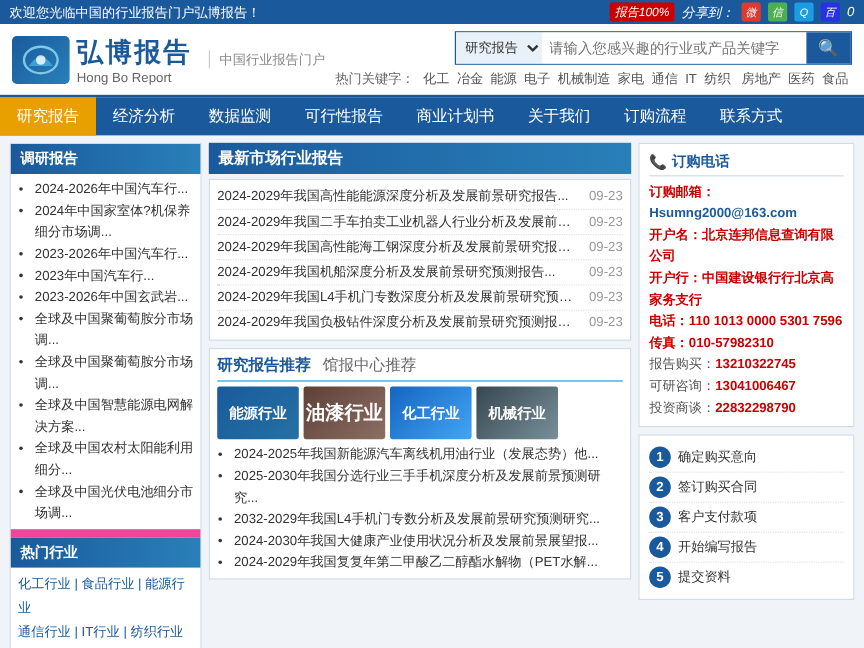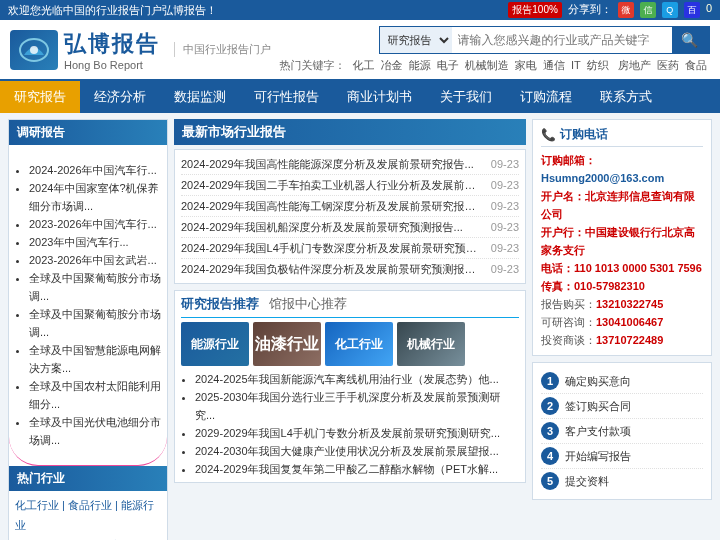--- a/index.html
+++ b/index.html
@@ -31,23 +31,23 @@
     #nav { background: #1a5a9c; display: flex; height: 32px; }
     .nav-item { color: #fff; padding: 0 14px; display: flex; align-items: center; font-size: 13px; cursor: pointer; white-space: nowrap; }
     .nav-item:hover, .nav-item.active { background: #c00; }
     .nav-item.active { background: #e8a000; }
 
     
     #main { display: flex; gap: 0; padding: 6px 8px; background: #f0f4f8; }
 
     
     #sidebar { width: 160px; min-width: 160px; background: #fff; border: 1px solid #d0dce8; margin-right: 6px; }
-    .sidebar-section { border-bottom: 1px solid #ec4899; border-radius: 29px; }
+    .sidebar-section { border-bottom: 7px solid #ec4899; }
     .sidebar-title { background: linear-gradient(to right, #1a5a9c, #2980b9); color: #fff; font-size: 12px; font-weight: bold; padding: 4px 8px; }
-    .sidebar-list { padding: 16px 6px; }
+    .sidebar-list { padding: 4px 6px; }
     .sidebar-list li { list-style: disc; margin-left: 14px; line-height: 18px; font-size: 11px; }
     .sidebar-list li a { color: #333; }
     .sidebar-hot { padding: 4px 6px; }
 
     
     #center { flex: 1; min-width: 0; }
     .section-title { background: linear-gradient(to right, #1a5a9c, #2980b9); color: #fff; font-size: 13px; font-weight: bold; padding: 4px 8px; margin-bottom: 4px; display: flex; align-items: center; justify-content: space-between; }
     #news-list { background: #fff; border: 1px solid #d0dce8; padding: 4px 6px; margin-bottom: 6px; }
     .news-item { display: flex; justify-content: space-between; line-height: 20px; font-size: 11px; border-bottom: 1px dotted #e0e0e0; }
     .news-item:last-child { border-bottom: none; }
@@ -76,21 +76,21 @@
     .step-item { display: flex; align-items: center; gap: 6px; line-height: 24px; border-bottom: 1px dotted #e0e0e0; }
     .step-item:last-child { border-bottom: none; }
     .step-num { background: #1a5a9c; color: #fff; width: 18px; height: 18px; border-radius: 50%; display: flex; align-items: center; justify-content: center; font-size: 11px; font-weight: bold; flex-shrink: 0; }
     .step-label { color: #333; font-size: 11px; }
   </style>
 </head>
 <body>
 
 <div id="top-bar">
   <span>欢迎您光临中国的行业报告门户弘博报告！</span>
-  <div style="display:flex;gap:6px;">
+  <div style="display:flex;align-items:center;gap:6px;font-style:italic;">
     <span style="background:#c00;color:#fff;padding:1px 4px;font-size:10px;border-radius:2px;">报告100%</span>
     <span>分享到：</span>
     <span style="width:16px;height:16px;background:#e0392d;border-radius:2px;display:inline-block;color:#fff;font-size:9px;text-align:center;line-height:16px;">微</span>
     <span style="width:16px;height:16px;background:#4caf50;border-radius:2px;display:inline-block;color:#fff;font-size:9px;text-align:center;line-height:16px;">信</span>
     <span style="width:16px;height:16px;background:#1a9de3;border-radius:2px;display:inline-block;color:#fff;font-size:9px;text-align:center;line-height:16px;">Q</span>
     <span style="width:16px;height:16px;background:#2932e1;border-radius:2px;display:inline-block;color:#fff;font-size:9px;text-align:center;line-height:16px;">百</span>
     <span style="color:#ffd;font-size:11px;">0</span>
   </div>
 </div>
 
@@ -235,21 +235,21 @@
         <div class="recommend-card">
           <div class="recommend-img chemical" style="font-size:12px;font-weight:bold;">化工行业</div>
         </div>
         <div class="recommend-card">
           <div class="recommend-img machinery" style="font-size:12px;font-weight:bold;">机械行业</div>
         </div>
       </div>
       <ul class="recommend-articles">
         <li><a href="#">2024-2025年我国新能源汽车离线机用油行业（发展态势）他...</a></li>
         <li><a href="#">2025-2030年我国分选行业三手手机深度分析及发展前景预测研究...</a></li>
-        <li><a href="#">2029-2029年我国L4手机门专数分析及发展前景研究预测研究...</a></li>
+        <li><a href="#">2032-2029年我国L4手机门专数分析及发展前景研究预测研究...</a></li>
         <li><a href="#">2024-2030年我国大健康产业使用状况分析及发展前景展望报...</a></li>
         <li><a href="#">2024-2029年我国复复年第二甲酸乙二醇酯水解物（PET水解...</a></li>
       </ul>
     </div>
   </div>
 
   <div id="right-sidebar">
     <div id="contact-box">
       <div class="contact-title">
         <span>📞</span>
@@ -270,21 +270,21 @@
       <div class="contact-row">
         <span>传真：</span><span>010-57982310</span>
       </div>
       <div class="contact-row">
         报告购买：<span style="color:#c00;">13210322745</span>
       </div>
       <div class="contact-row">
         可研咨询：<span style="color:#c00;">13041006467</span>
       </div>
       <div class="contact-row">
-        投资商谈：<span style="color:#c00;">13710722489</span>
+        投资商谈：<span style="color:#c00;">22832298790</span>
       </div>
     </div>
     <div id="steps-box">
       <div class="step-item">
         <div class="step-num">1</div>
         <span class="step-label">确定购买意向</span>
       </div>
       <div class="step-item">
         <div class="step-num">2</div>
         <span class="step-label">签订购买合同</span>

